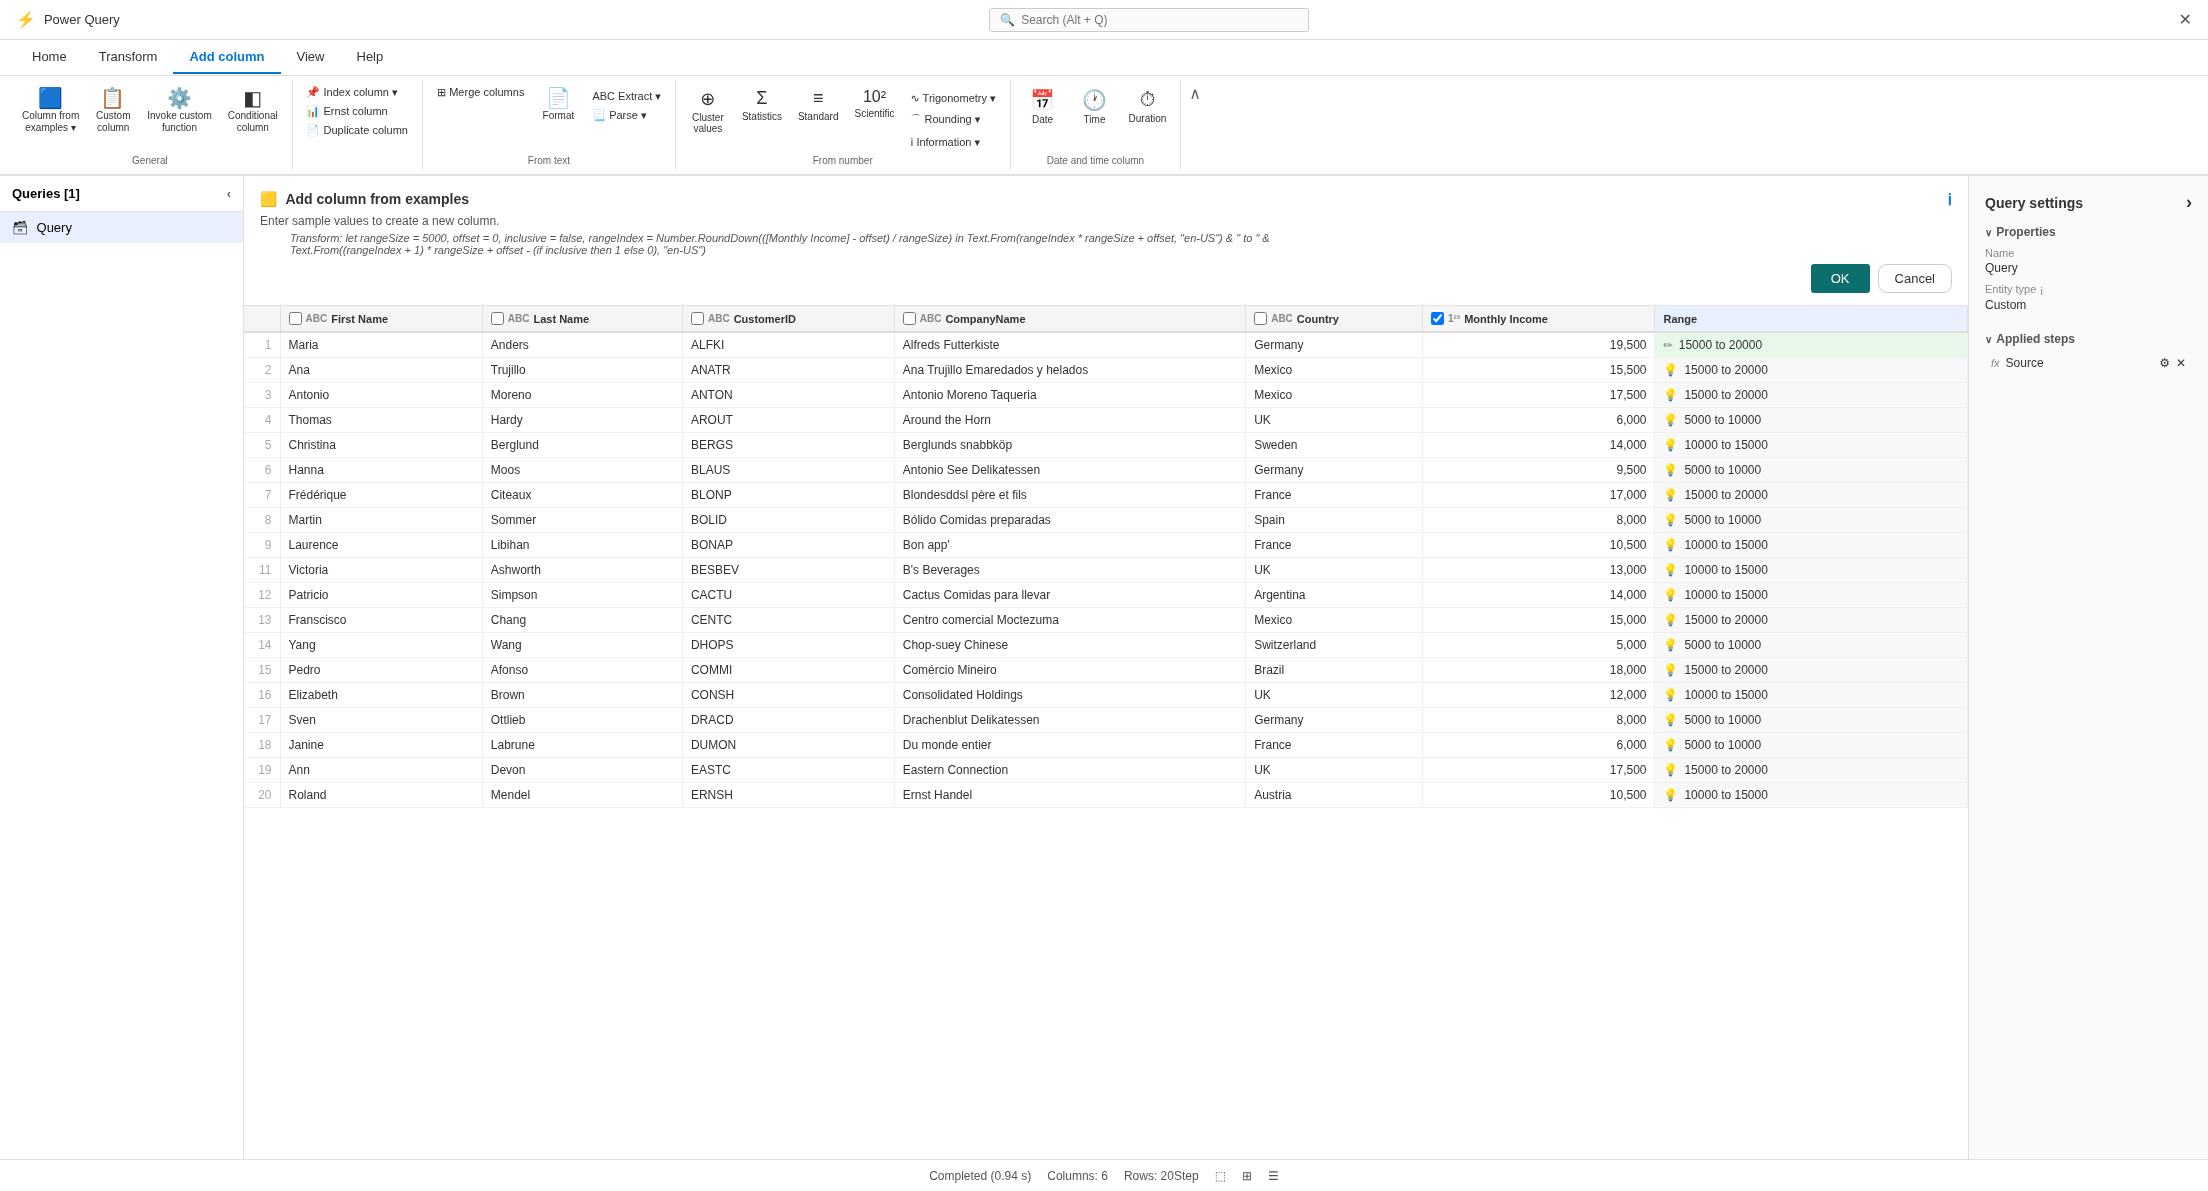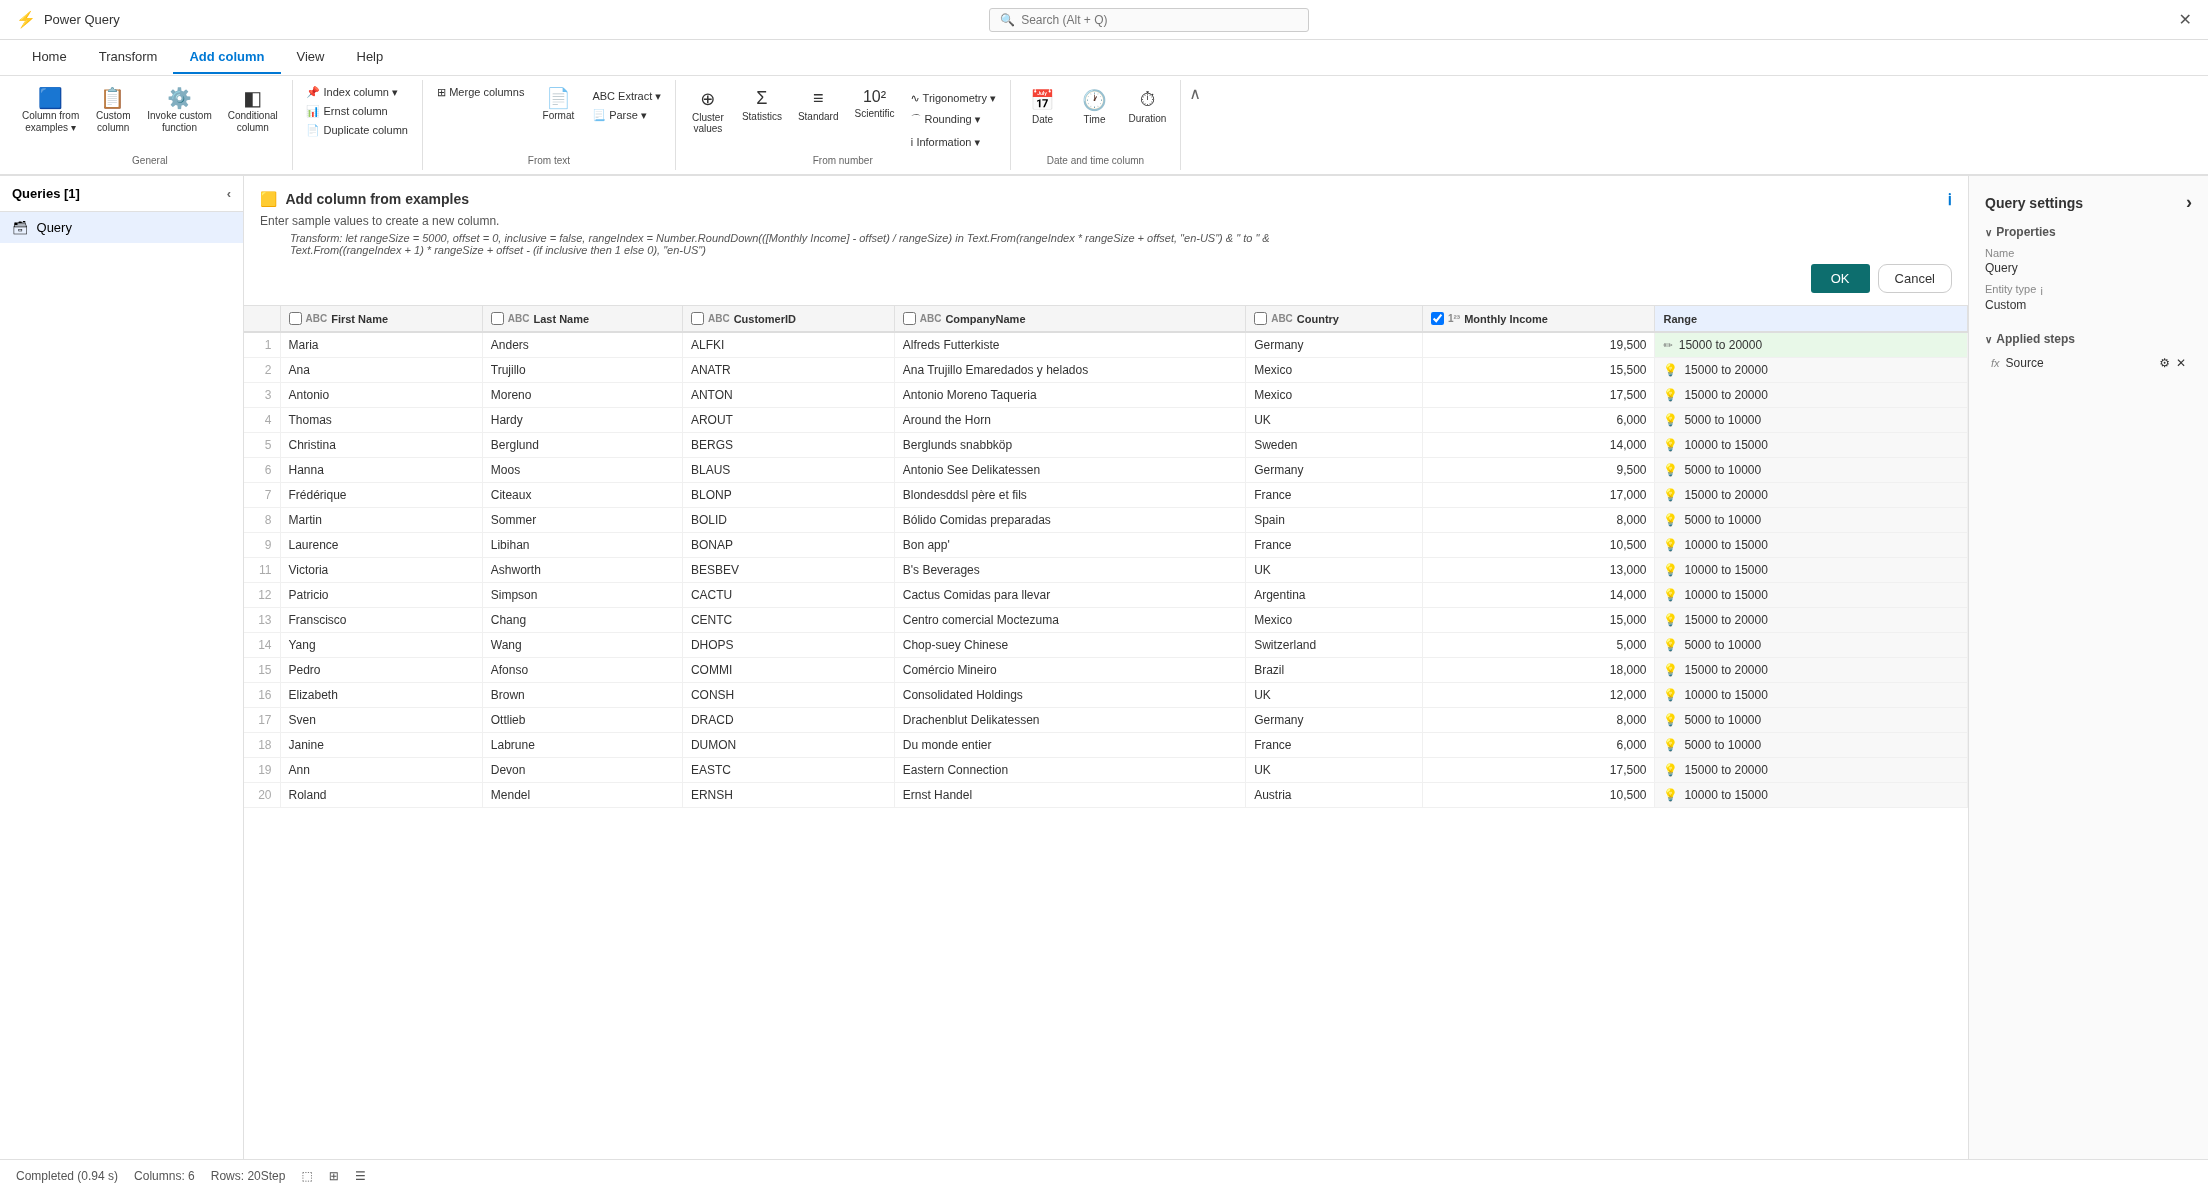--- a/index.html
+++ b/index.html
@@ -262,21 +262,21 @@
       color: #333;
     }
     .steps-item .fx { color: #888; font-style: italic; font-size: 11px; }
 
     
     .status-bar {
       background: #fff;
       border-top: 1px solid #e0e0e0;
       display: flex;
       align-items: center;
-      justify-content: flex-start;
+      justify-content: center;
       padding: 4px 16px;
       height: 32px;
       font-size: 12px;
       color: #555;
     }
     .status-right { display: flex; align-items: center; gap: 16px; }
 
     .checkbox-th { display: flex; align-items: center; gap: 4px; }
   </style>
 </head>

